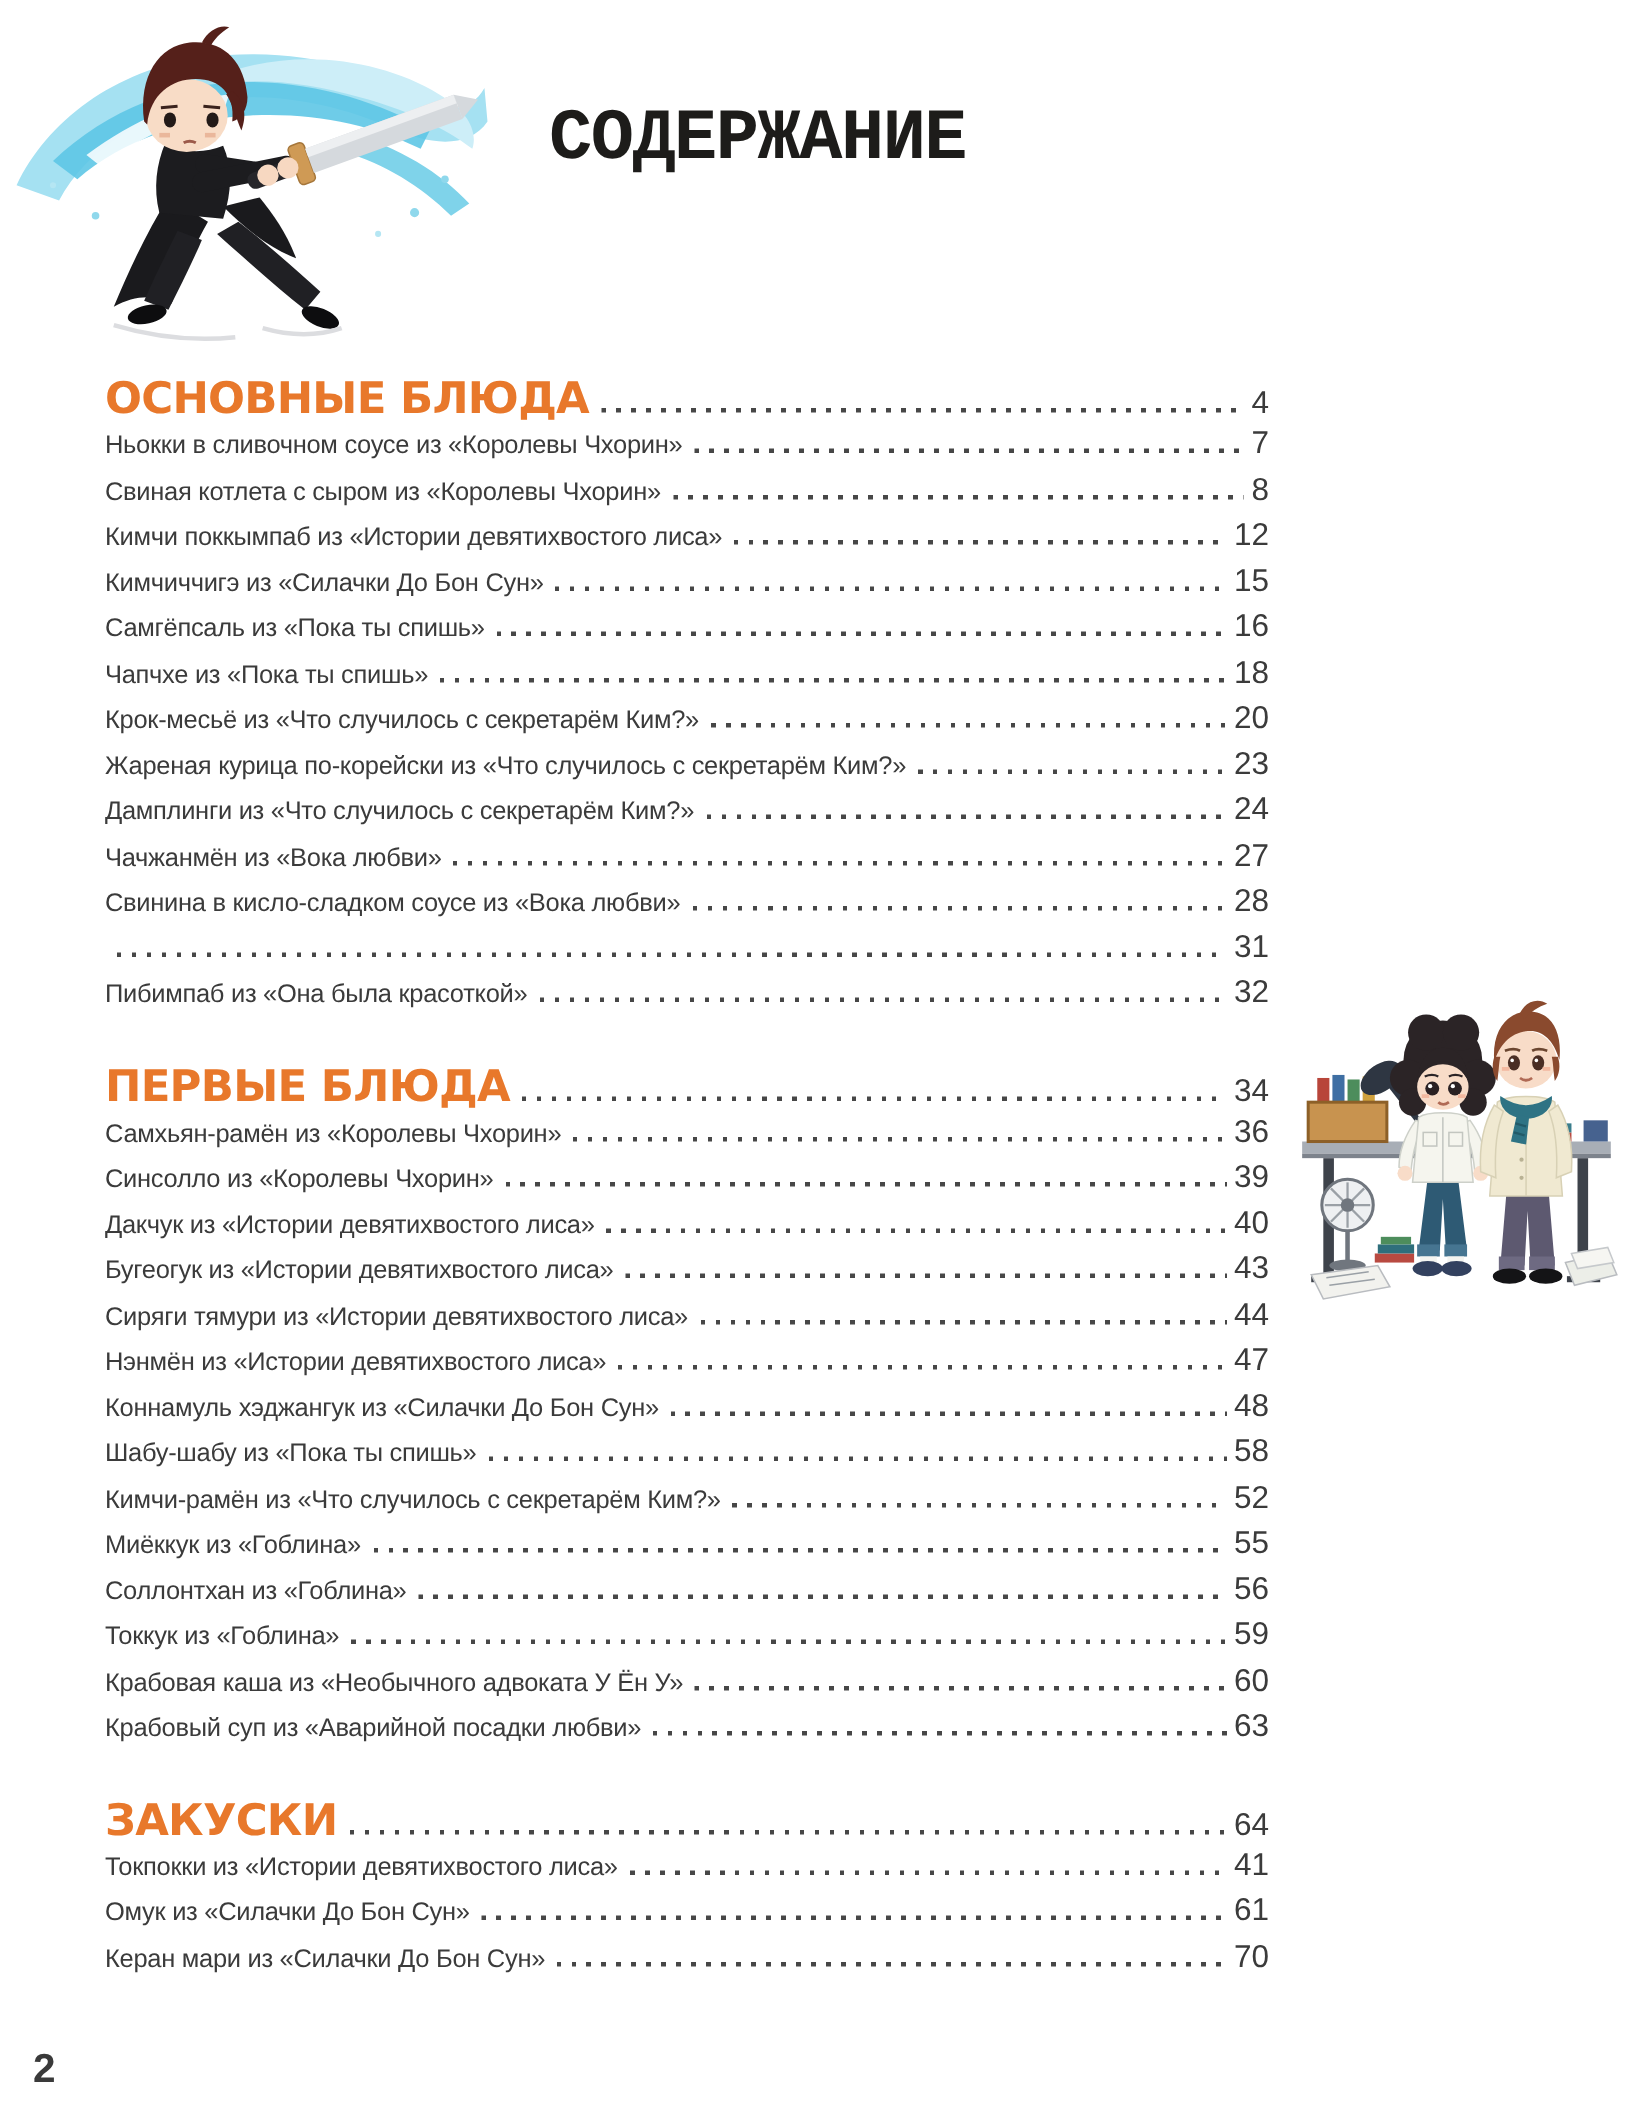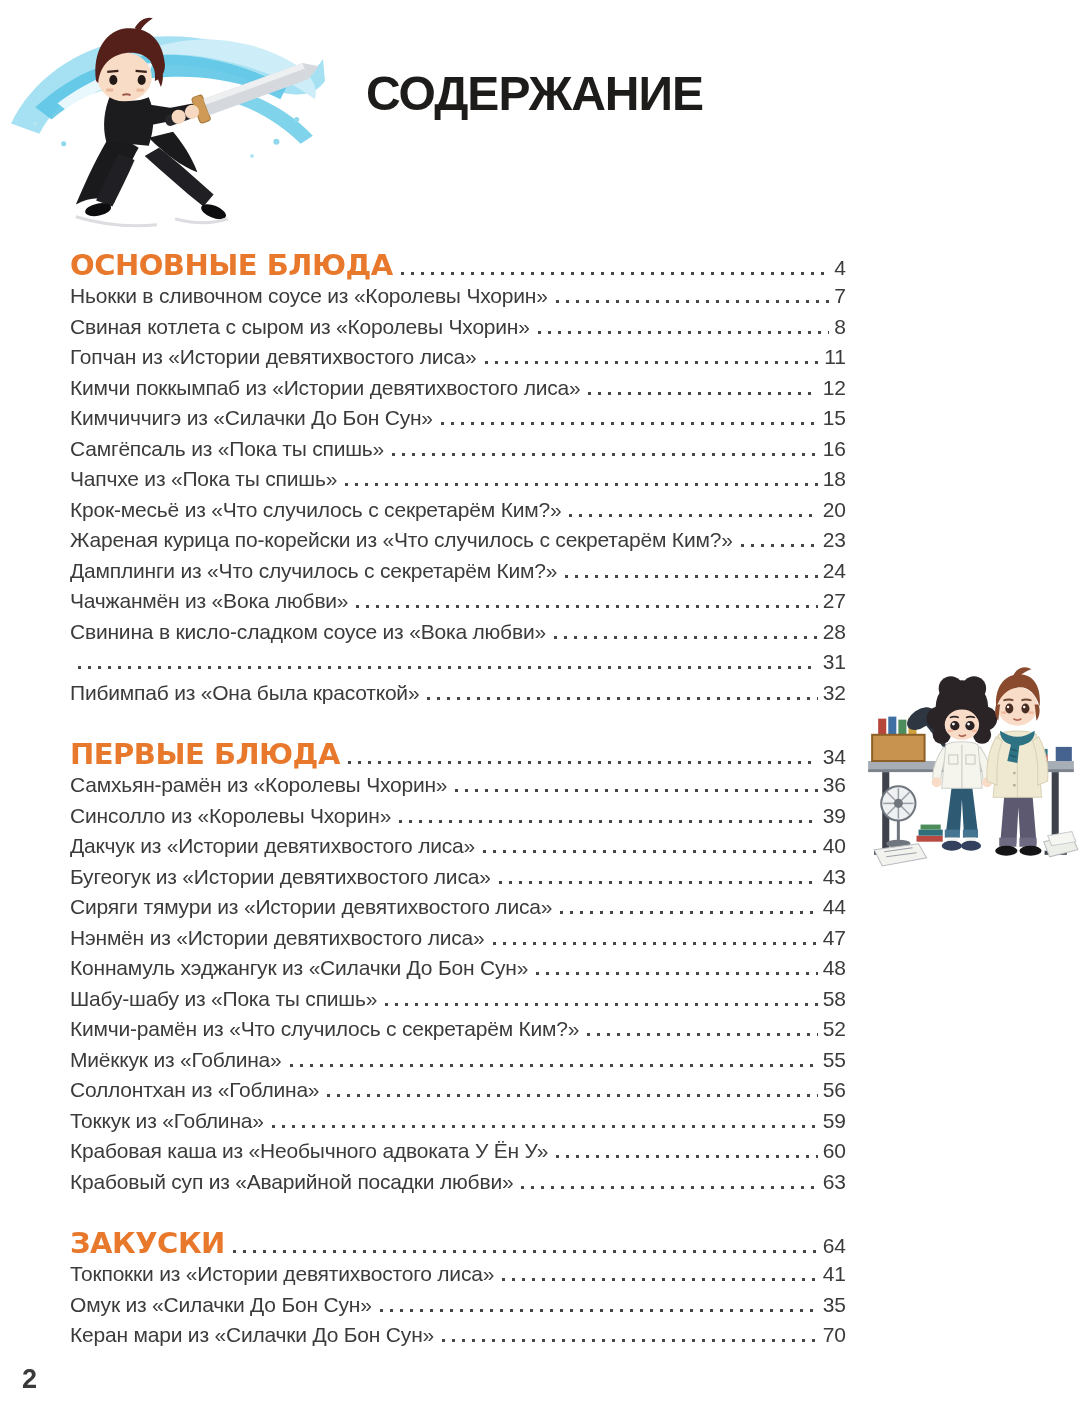--- a/index.html
+++ b/index.html
@@ -1,33 +1,33 @@
 <!DOCTYPE html>
 <html lang="ru"><head>
 <meta charset="utf-8">
 <style>
   * { margin:0; padding:0; box-sizing:border-box; }
   html,body { width:1088px; height:1408px; background:#ffffff; overflow:hidden; }
   body { position:relative; font-family:"Liberation Sans", sans-serif; color:#3b3b3b; }
 
   .title {
     position:absolute; left:366px; top:66px;
-    font-family:Liberation Sans, sans-serif;
+    font-family:Liberation Mono, monospace;
     font-weight:700; font-size:48px; letter-spacing:-1px;
     color:#1d1c1a; white-space:nowrap;
   }
 
   .toc { position:absolute; left:70px; top:248px; width:776px; }
 
   .row { display:flex; align-items:baseline; height:30.5px; }
   .row.sec { height:36px; margin-top:26px; }
   .row.sec:first-child { margin-top:0; }
 
   .t {
-    white-space:nowrap; font-size:21px; letter-spacing:-0.2px; color:#3b3b3b;
+    white-space:nowrap; font-size:17px; letter-spacing:-0.2px; color:#3b3b3b;
   }
   .sec .t {
     font-family:"DejaVu Sans", sans-serif; font-weight:700;
     font-size:29px; letter-spacing:-0.5px; color:#e8782b;
   }
 
   .dots {
     flex:1 1 auto; height:3px; margin:0 5px 0 8px;
     background-image:repeating-linear-gradient(to right, #474747 0 3px, transparent 3px 10px);
     background-position:left bottom;
@@ -107,25 +107,20 @@
       <span class="t">Ньокки в сливочном соусе из «Королевы Чхорин»</span>
       <span class="dots"></span>
       <span class="p">7</span>
     </div>
     <div class="row">
       <span class="t">Свиная котлета с сыром из «Королевы Чхорин»</span>
       <span class="dots"></span>
       <span class="p">8</span>
     </div>
     <div class="row">
-      <span class="t">Гопчан из «Истории девятихвостого лиса»</span>
-      <span class="dots"></span>
-      <span class="p">11</span>
-    </div>
-    <div class="row">
       <span class="t">Кимчи поккымпаб из «Истории девятихвостого лиса»</span>
       <span class="dots"></span>
       <span class="p">12</span>
     </div>
     <div class="row">
       <span class="t">Кимчиччигэ из «Силачки До Бон Сун»</span>
       <span class="dots"></span>
       <span class="p">15</span>
     </div>
     <div class="row">
@@ -253,21 +248,21 @@
       <span class="p">64</span>
     </div>
     <div class="row">
       <span class="t">Токпокки из «Истории девятихвостого лиса»</span>
       <span class="dots"></span>
       <span class="p">41</span>
     </div>
     <div class="row">
       <span class="t">Омук из «Силачки До Бон Сун»</span>
       <span class="dots"></span>
-      <span class="p">35</span>
+      <span class="p">61</span>
     </div>
     <div class="row">
       <span class="t">Керан мари из «Силачки До Бон Сун»</span>
       <span class="dots"></span>
       <span class="p">70</span>
     </div>
   </div>
 
 <svg class="illust-right" viewBox="0 0 212 230" aria-hidden="true">
   <g>

